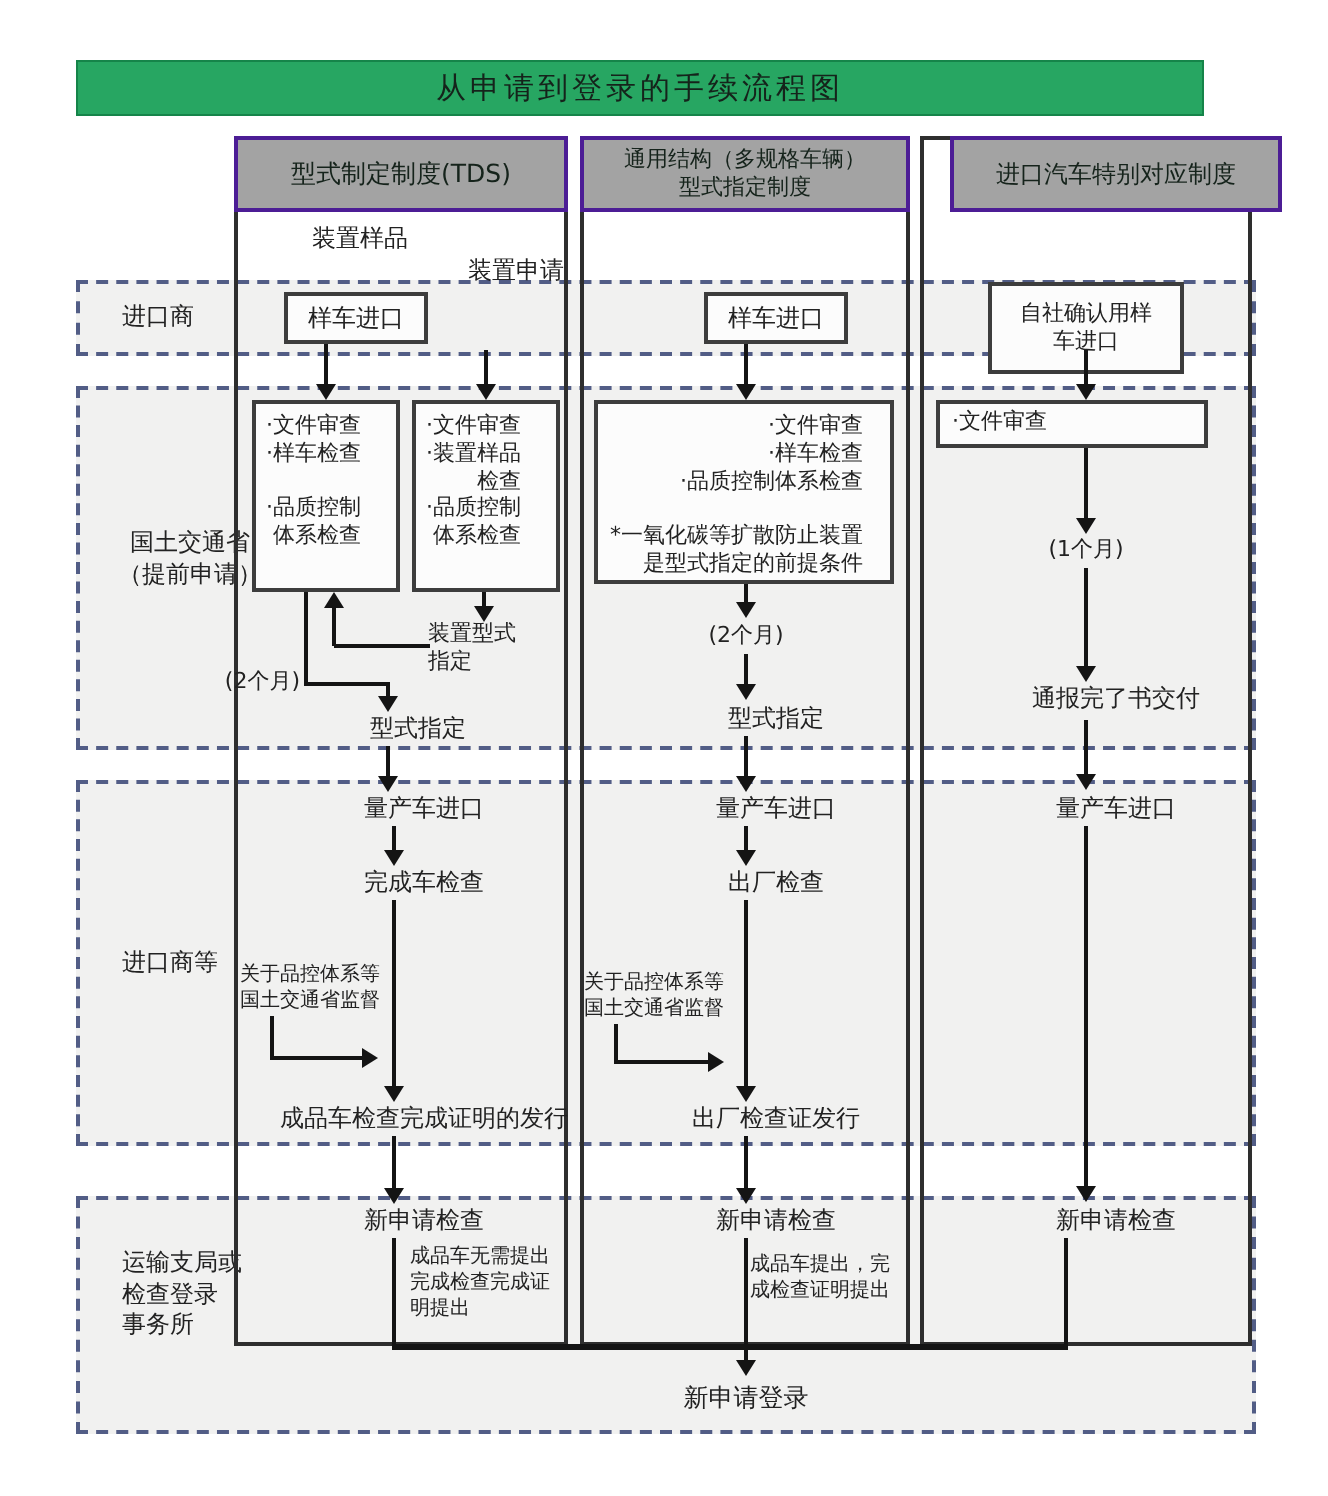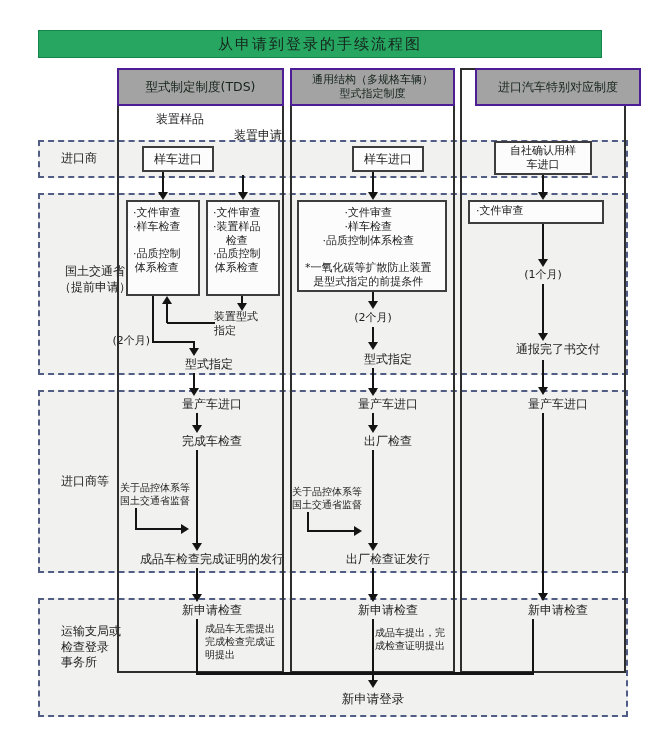--- a/index.html
+++ b/index.html
@@ -29,21 +29,21 @@
     font-weight:normal; color:#15231b; white-space:pre-line; line-height:1.25;
   }
   .t { position:absolute; white-space:pre-line; line-height:1.3; color:#222; }
   .tc { text-align:center; }
   .tr { text-align:right; }
   .box {
     position:absolute; background:#fcfcfc; border:2px solid #3d3d3d;
     box-sizing:border-box; display:flex; align-items:center; justify-content:center;
     text-align:center; white-space:pre-line; line-height:1.25; color:#222;
   }
-  .box.la { align-items:flex-start; justify-content:flex-start; text-align:center; }
+  .box.la { align-items:flex-start; justify-content:flex-start; text-align:right; }
   .vl { position:absolute; width:2px; background:#141414; }
   .hl { position:absolute; height:2px; background:#141414; }
   .hl.thick { height:3px; }
   .ah-d { position:absolute; width:0; height:0;
     border-left:5px solid transparent; border-right:5px solid transparent;
     border-top:8px solid #141414; }
   .ah-u { position:absolute; width:0; height:0;
     border-left:5px solid transparent; border-right:5px solid transparent;
     border-bottom:8px solid #141414; }
   .ah-r { position:absolute; width:0; height:0;
@@ -81,21 +81,21 @@
   <div class="colhead f125" style="left:117px;width:167px;">型式制定制度(TDS)</div>
   <div class="colhead f11" style="left:290px;width:165px;">通用结构（多规格车辆）
 型式指定制度</div>
   <div class="colhead f12" style="left:460px;width:166px;">进口汽车特别对应制度</div>
 
   <div class="t f12 tc" style="left:125px;top:112px;width:80px;">装置样品</div>
   <div class="t f12 tc" style="left:202px;top:128px;width:82px;">装置申请</div>
 
   <div class="box f12" style="left:127px;top:146px;width:72px;height:26px;">样车进口</div>
   <div class="box f12" style="left:337px;top:146px;width:72px;height:26px;">样车进口</div>
-  <div class="box f11" style="left:494px;top:141px;width:98px;height:34px;">自社确认用样
+  <div class="box f11" style="left:494px;top:141px;width:98px;height:46px;">自社确认用样
 车进口</div>
 
   <div class="vl" style="left:162px;top:172px;height:21px;"></div>
   <div class="ah-d" style="left:158px;top:192px;"></div>
   <div class="vl" style="left:242px;top:175px;height:18px;"></div>
   <div class="ah-d" style="left:238px;top:192px;"></div>
   <div class="vl" style="left:372px;top:172px;height:21px;"></div>
   <div class="ah-d" style="left:368px;top:192px;"></div>
   <div class="vl" style="left:542px;top:175px;height:18px;"></div>
   <div class="ah-d" style="left:538px;top:192px;"></div>

